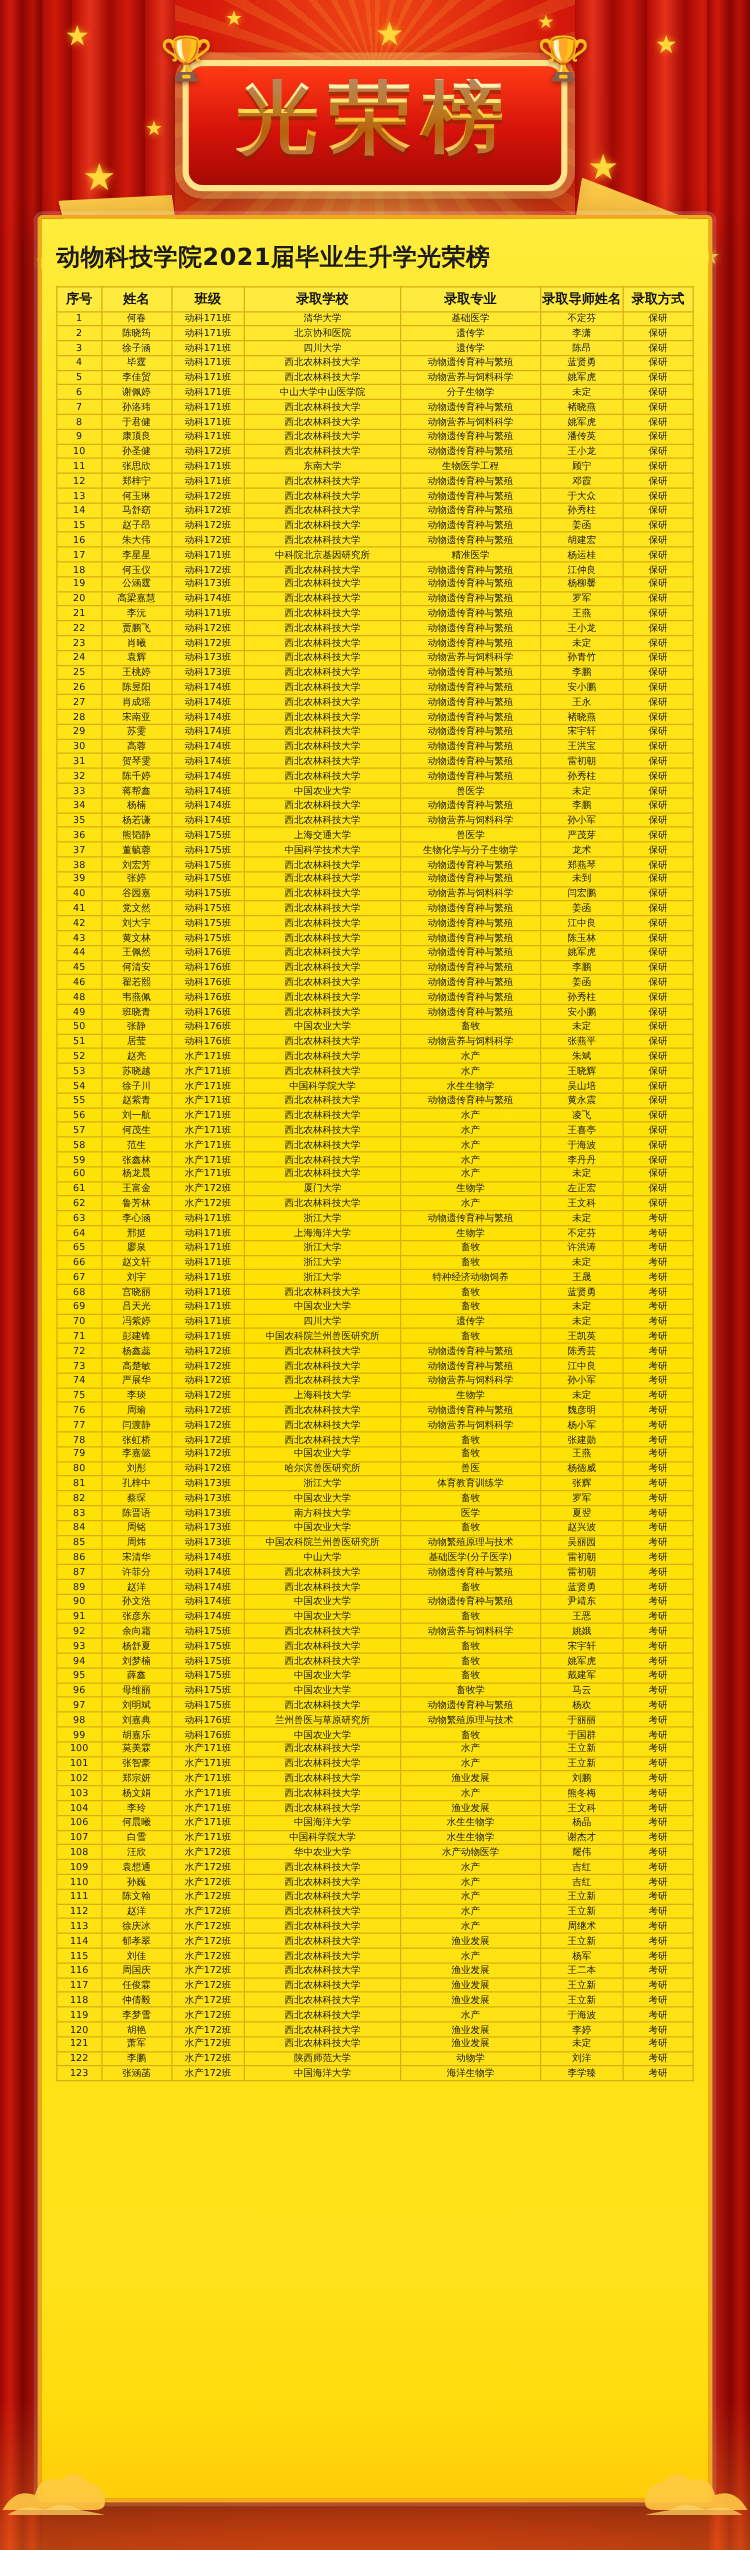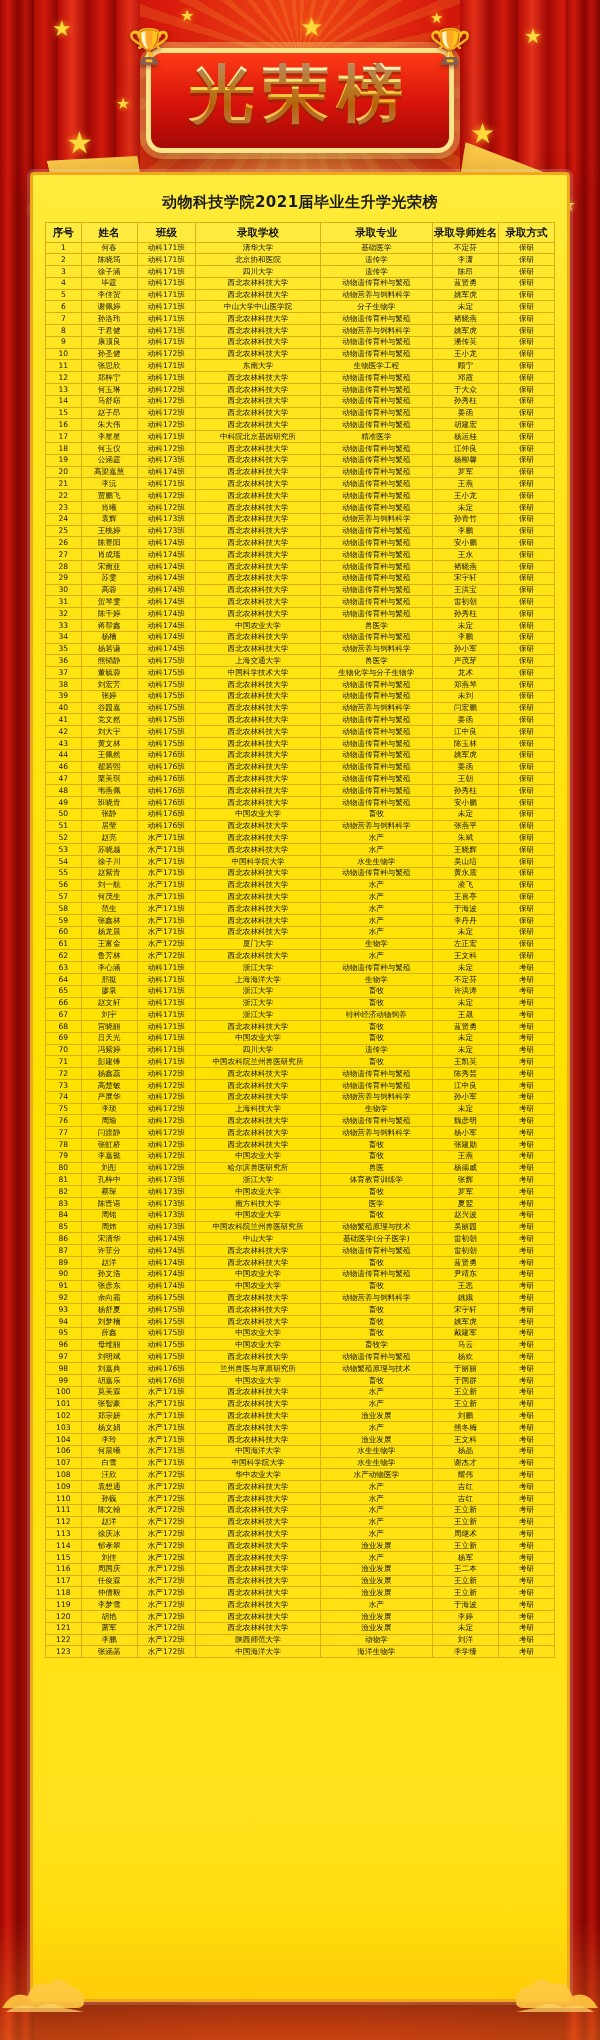--- a/index.html
+++ b/index.html
@@ -107,24 +107,23 @@
     position: absolute;
     left: 30px; top: 172px; width: 540px; height: 1830px;
     background: linear-gradient(180deg, #ffec3c 0%, #ffe520 10%, #fde200 50%, #ffe21c 90%, #ffd700 100%);
     border: 3px solid #f2a81a;
     border-radius: 4px;
     box-shadow: 0 0 0 3px rgba(255,255,255,.18), 0 12px 30px rgba(0,0,0,.35);
     padding: 10px 12px 12px;
     overflow: hidden;
   }
   .board-title {
-    text-align: center;
     font-family: "DejaVu Sans", "Liberation Sans", sans-serif;
     font-weight: bold;
-    font-size: 15px;
+    font-size: 19px;
     color: #1b1b1b;
     letter-spacing: .5px;
     padding: 8px 0 10px;
   }
   table.roster {
     width: 100%;
     border-collapse: collapse;
     table-layout: fixed;
     font-family: "DejaVu Sans", "Liberation Sans", sans-serif;
   }
@@ -613,35 +612,35 @@
         <tr>
           <td>44</td>
           <td>王佩然</td>
           <td>动科176班</td>
           <td>西北农林科技大学</td>
           <td>动物遗传育种与繁殖</td>
           <td>姚军虎</td>
           <td>保研</td>
         </tr>
         <tr>
+          <td>45</td>
+          <td>何清安</td>
+          <td>动科176班</td>
+          <td>西北农林科技大学</td>
+          <td>动物遗传育种与繁殖</td>
+          <td>李鹏</td>
+          <td>保研</td>
+        </tr>
+        <tr>
           <td>46</td>
           <td>翟若熙</td>
           <td>动科176班</td>
           <td>西北农林科技大学</td>
           <td>动物遗传育种与繁殖</td>
           <td>姜函</td>
-          <td>保研</td>
-        </tr>
-        <tr>
-          <td>47</td>
-          <td>栗美琪</td>
-          <td>动科176班</td>
-          <td>西北农林科技大学</td>
-          <td>动物遗传育种与繁殖</td>
-          <td>王朝</td>
           <td>保研</td>
         </tr>
         <tr>
           <td>48</td>
           <td>韦燕佩</td>
           <td>动科176班</td>
           <td>西北农林科技大学</td>
           <td>动物遗传育种与繁殖</td>
           <td>孙秀柱</td>
           <td>保研</td>

